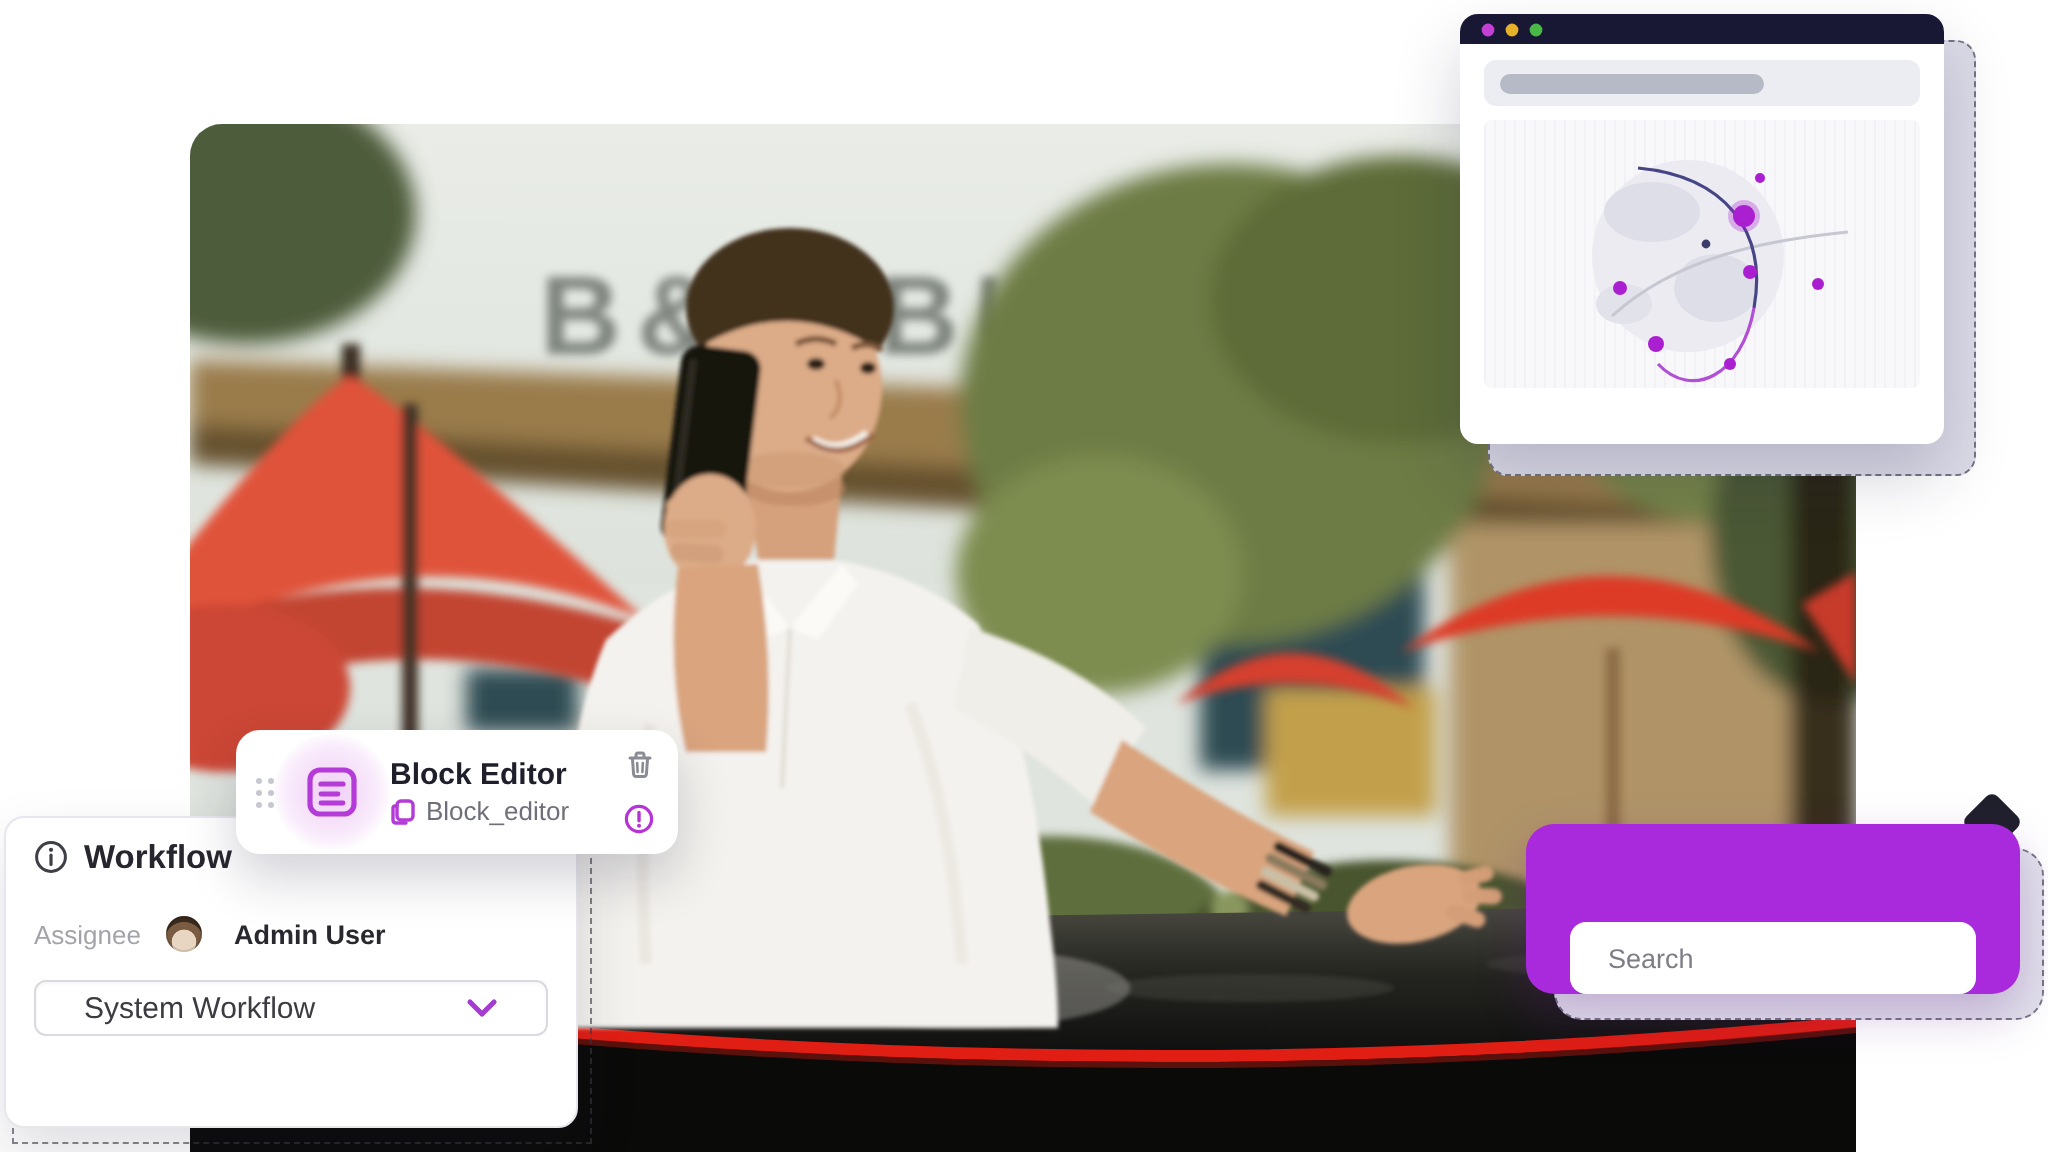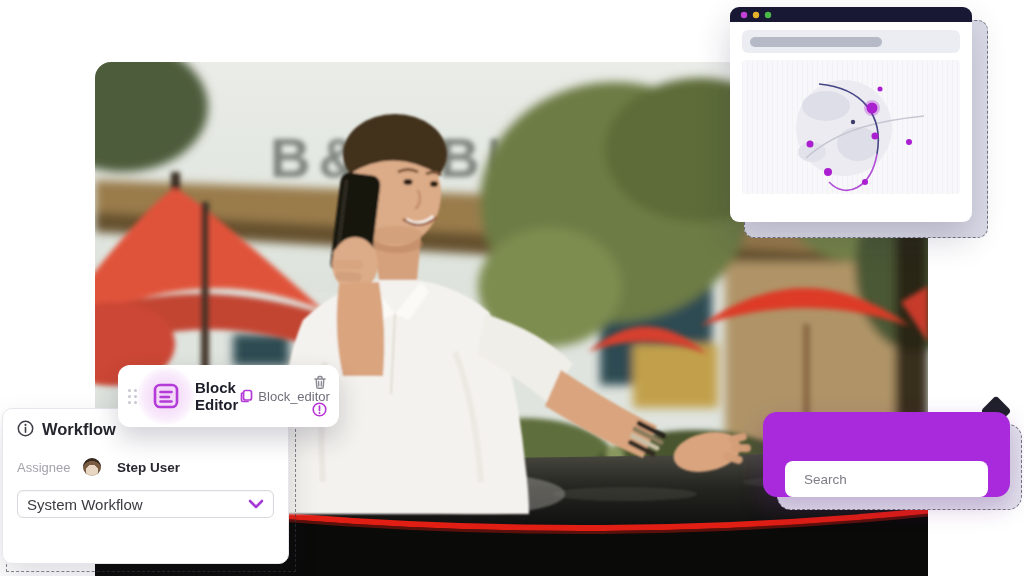--- a/index.html
+++ b/index.html
@@ -35,42 +35,42 @@
                 background:#ffffff; border-radius:12px; z-index:6;
                 box-shadow:0 12px 26px rgba(30,30,60,.20);
                 display:flex; align-items:center; padding:0 12px 0 10px; gap:9px; }
   .drag-dots { display:grid; grid-template-columns:repeat(2,3px); grid-auto-rows:3px;
                gap:3px; }
   .drag-dots i { background:#c7c7d1; border-radius:50%; }
   .tile-wrap { position:relative; width:40px; height:40px; flex:0 0 auto; }
   .tile-glow { position:absolute; left:-9px; top:-9px; width:58px; height:58px; border-radius:50%;
                background:radial-gradient(circle, rgba(205,90,225,.30) 0%, rgba(205,90,225,.12) 55%, transparent 75%); }
   .tile { position:absolute; inset:2px; display:grid; place-items:center; }
-  .block-texts { display:flex; gap:2px; min-width:0; }
+  .block-texts { display:flex; flex-direction:column; gap:2px; min-width:0; }
   .block-title { font-size:15px; font-weight:600; color:#1f1f2b; line-height:17px; }
   .block-sub { display:flex; align-items:center; gap:5px; font-size:13px; color:#6f6f7a;justify-content:flex-end; }
   .block-actions { margin-left:auto; display:flex; flex-direction:column;
                    justify-content:space-between; height:42px; align-items:center; }
 
   
   .wf-marquee { position:absolute; left:6px; top:414px; width:290px; height:158px;
                 border:1px dashed rgba(55,55,65,.6); z-index:4; }
   .wf-card { position:absolute; left:2px; top:408px; width:287px; height:156px;
              background:#ffffff; border:1px solid #e6e6ec; border-radius:10px; z-index:5;
              box-shadow:0 14px 30px rgba(40,40,70,.15); padding:11px 14px 0; }
   .wf-title-row { display:flex; gap:8px; }
   .wf-title { font-size:16.5px; font-weight:700; color:#26262e; }
   .wf-row { display:flex; align-items:center; margin-top:13px;gap:10px; }
   .wf-label { width:56px; font-size:13px; color:#a3a3ab; flex:0 0 auto; }
   .wf-value { font-size:13.5px; font-weight:700; color:#28282f; }
   .avatar { width:18px; height:18px; border-radius:50%; margin-right:6px; flex:0 0 auto;
             background:radial-gradient(circle at 50% 72%, #e8d6c2 0 38%, #7a5c42 40% 62%, #3a2a1d 64% 100%);
             box-shadow:inset 0 0 0 1px rgba(0,0,0,.12); }
   .wf-select { margin-top:14px; height:28px; border:1px solid #d9d9df; border-radius:6px;
-               background:#fff; display:flex; align-items:center; padding:0 9px;
+               background:#fff; display:flex; align-items:center; padding:0 24px;
                box-shadow:inset 0 1px 2px rgba(0,0,0,.04); cursor:pointer; }
   .wf-select-value { font-size:15px; color:#3b3b42; }
   .wf-select svg { margin-left:auto; }
 
   
   .dogear { position:absolute; left:985px; top:400px; width:22px; height:22px;
             background:#20202c; border-radius:4px; transform:rotate(45deg); z-index:4; }
   .search-stack { position:absolute; left:777px; top:424px; width:245px; height:86px;
                   background:#e2e2ec; border:1px dashed rgba(60,60,80,.65);
                   border-radius:14px; z-index:4; }
@@ -301,21 +301,21 @@
       <svg width="17" height="17" viewBox="0 0 17 17">
         <circle cx="8.5" cy="8.5" r="7.2" fill="none" stroke="#3f3f48" stroke-width="1.5"></circle>
         <line x1="8.5" y1="7.6" x2="8.5" y2="12.2" stroke="#3f3f48" stroke-width="1.6" stroke-linecap="round"></line>
         <circle cx="8.5" cy="4.9" r="1.05" fill="#3f3f48"></circle>
       </svg>
       <span class="wf-title">Workflow</span>
     </div>
     <div class="wf-row" style="margin-top:19px;">
       <span class="wf-label">Assignee</span>
       <span class="avatar"></span>
-      <span class="wf-value">Step User</span>
+      <span class="wf-value">Admin User</span>
     </div>
     <div class="wf-select">
       <span class="wf-select-value">System Workflow</span>
       <svg width="16" height="10" viewBox="0 0 16 10">
         <polyline points="2,2 8,8 14,2" fill="none" stroke="#a43bd2" stroke-width="2.6" stroke-linecap="round" stroke-linejoin="round"></polyline>
       </svg>
     </div>
   </div>
 
   <div class="dogear"></div>

